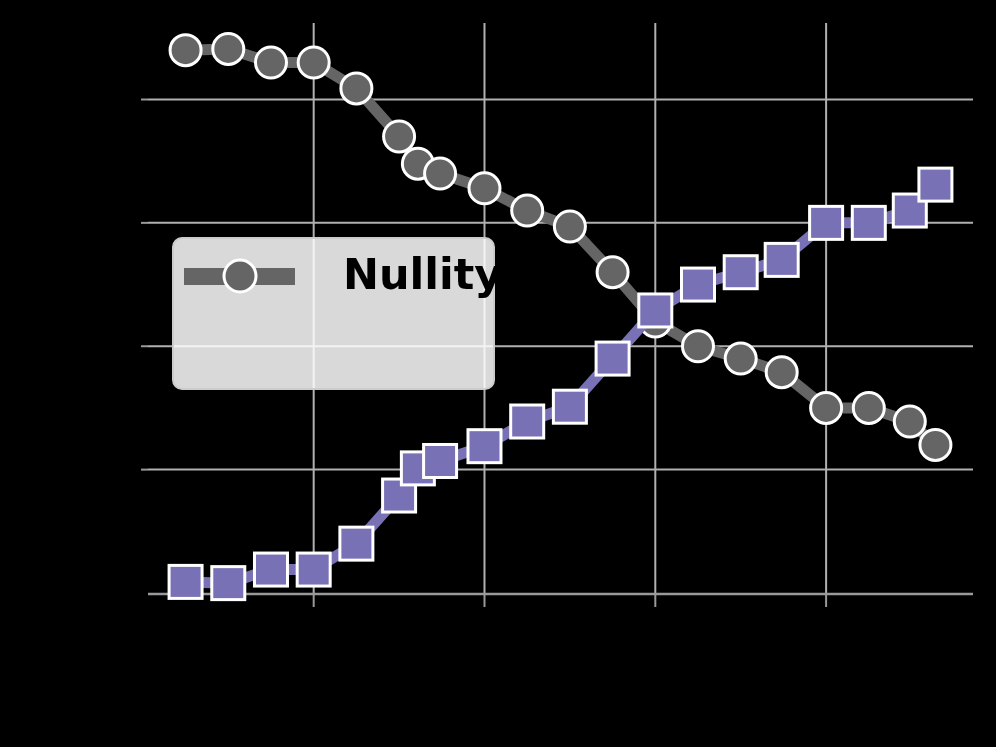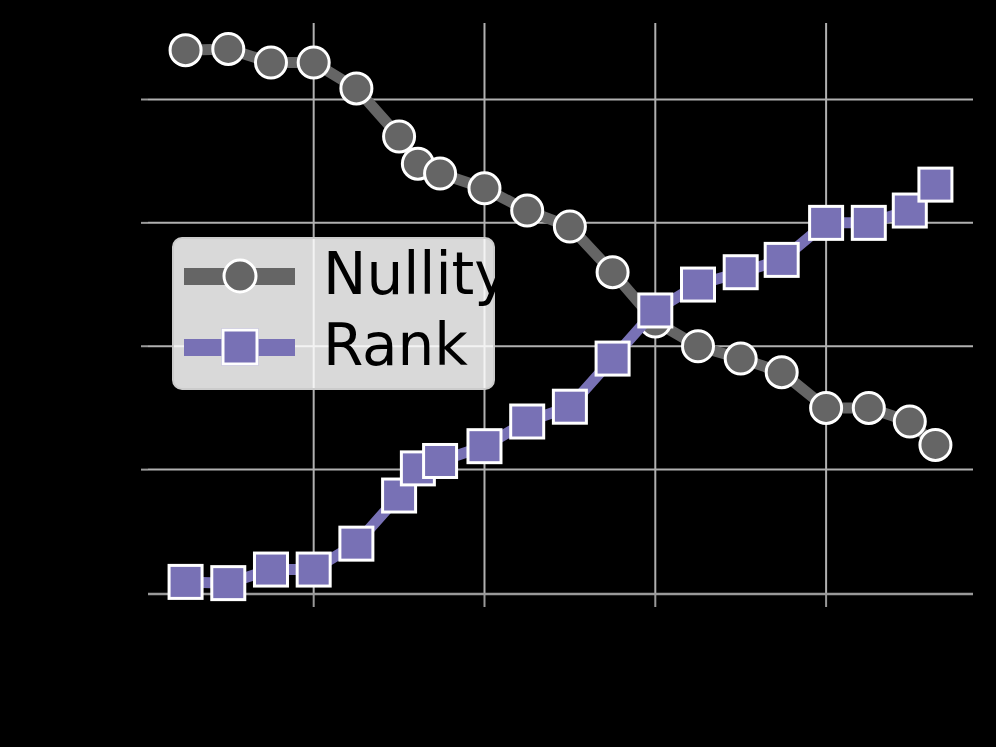--- a/index.html
+++ b/index.html
@@ -42,26 +42,27 @@
   }
   .lg-marker{
     position:absolute;
     top:50%;left:50%;
     transform:translate(-50%,-50%);
     border:3px solid #ffffff;
   }
   .lg-marker.circle{width:29px;height:29px;border-radius:50%;}
   .lg-marker.square{width:31px;height:31px;}
   .lg-label{
-    margin-left:28px;
-    font-size:58px;
+    margin-left:48px;
+    font-size:43px;
     line-height:1;
     color:#000000;
     white-space:nowrap;
     padding-bottom:4px;
+    font-weight:bold;
   }
 </style>
 </head>
 <body>
 
 <div id="figure">
   <svg id="chart" width="996" height="747">
       <g stroke="#b0b0b0" stroke-width="2">
         <line x1="313.6832298136646" y1="23" x2="313.6832298136646" y2="593"></line>
         <line x1="484.4906832298136" y1="23" x2="484.4906832298136" y2="593"></line>
@@ -136,21 +137,14 @@
     </svg>
 
   <div id="legend" style="border-color: rgb(204, 204, 204);">
     <div class="lg-entry first">
       <span class="lg-key">
         <span class="lg-line" id="lg-line-0" style="background: rgb(101, 101, 101);"></span>
         <span class="lg-marker circle" id="lg-marker-0" style="background: rgb(101, 101, 101); border-color: rgb(255, 255, 255);"></span>
       </span>
       <span class="lg-label" style="color: rgb(0, 0, 0);">Nullity</span>
     </div>
-    <div class="lg-entry second">
-      <span class="lg-key">
-        <span class="lg-line" id="lg-line-1" style="background: rgb(120, 113, 181);"></span>
-        <span class="lg-marker square" id="lg-marker-1" style="background: rgb(120, 113, 181); border-color: rgb(255, 255, 255);"></span>
-      </span>
-      <span class="lg-label" style="color: rgb(0, 0, 0);">Rank</span>
-    </div>
   </div>
 </div>
 
 </body></html>

